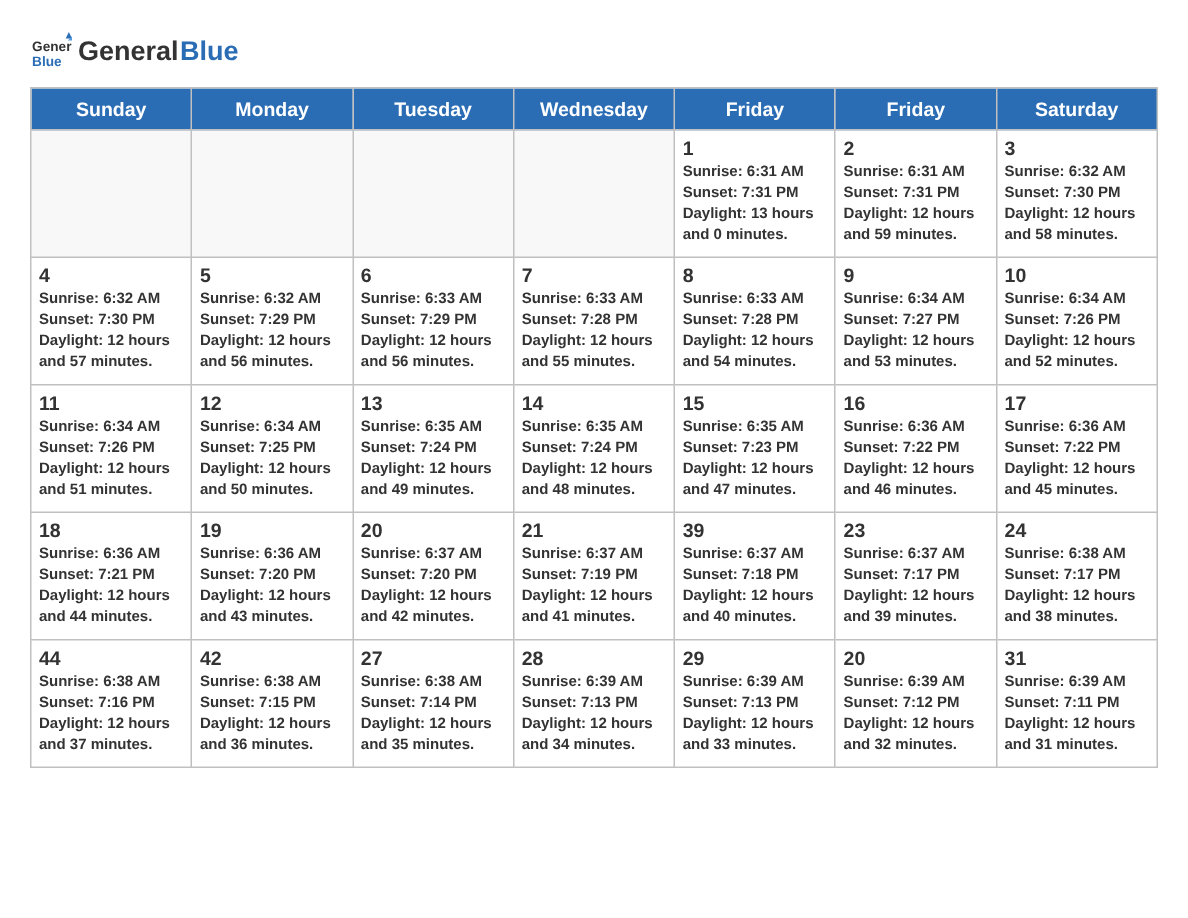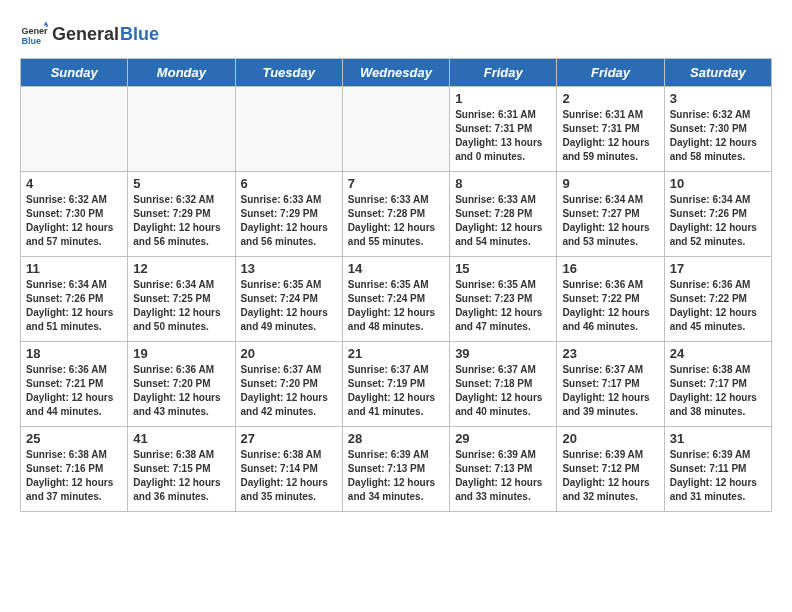--- a/index.html
+++ b/index.html
@@ -42,21 +42,20 @@
       border-collapse: collapse;
       table-layout: fixed;
     }
     .calendar th {
       background-color: #2a6db5;
       color: #fff;
       text-align: center;
       padding: 6px 4px;
       font-size: 13px;
       border: 1px solid #c0c0c0;
-      font-style: italic;
     }
     .calendar td {
       vertical-align: top;
       border: 1px solid #c0c0c0;
       padding: 4px 5px;
       font-size: 10.5px;
       color: #333;
       height: 85px;
       background: #fff;
     }
@@ -288,28 +287,28 @@
         <td>
           <div class="day-number">24</div>
           <div class="day-info" style="white-space: pre-line;">Sunrise: 6:38 AM
 Sunset: 7:17 PM
 Daylight: 12 hours
 and 38 minutes.</div>
         </td>
       </tr>
       <tr>
         <td>
-          <div class="day-number">25</div>
+          <div class="day-number">44</div>
           <div class="day-info" style="white-space: pre-line;">Sunrise: 6:38 AM
 Sunset: 7:16 PM
 Daylight: 12 hours
 and 37 minutes.</div>
         </td>
         <td>
-          <div class="day-number">41</div>
+          <div class="day-number">42</div>
           <div class="day-info" style="white-space: pre-line;">Sunrise: 6:38 AM
 Sunset: 7:15 PM
 Daylight: 12 hours
 and 36 minutes.</div>
         </td>
         <td>
           <div class="day-number">27</div>
           <div class="day-info" style="white-space: pre-line;">Sunrise: 6:38 AM
 Sunset: 7:14 PM
 Daylight: 12 hours

